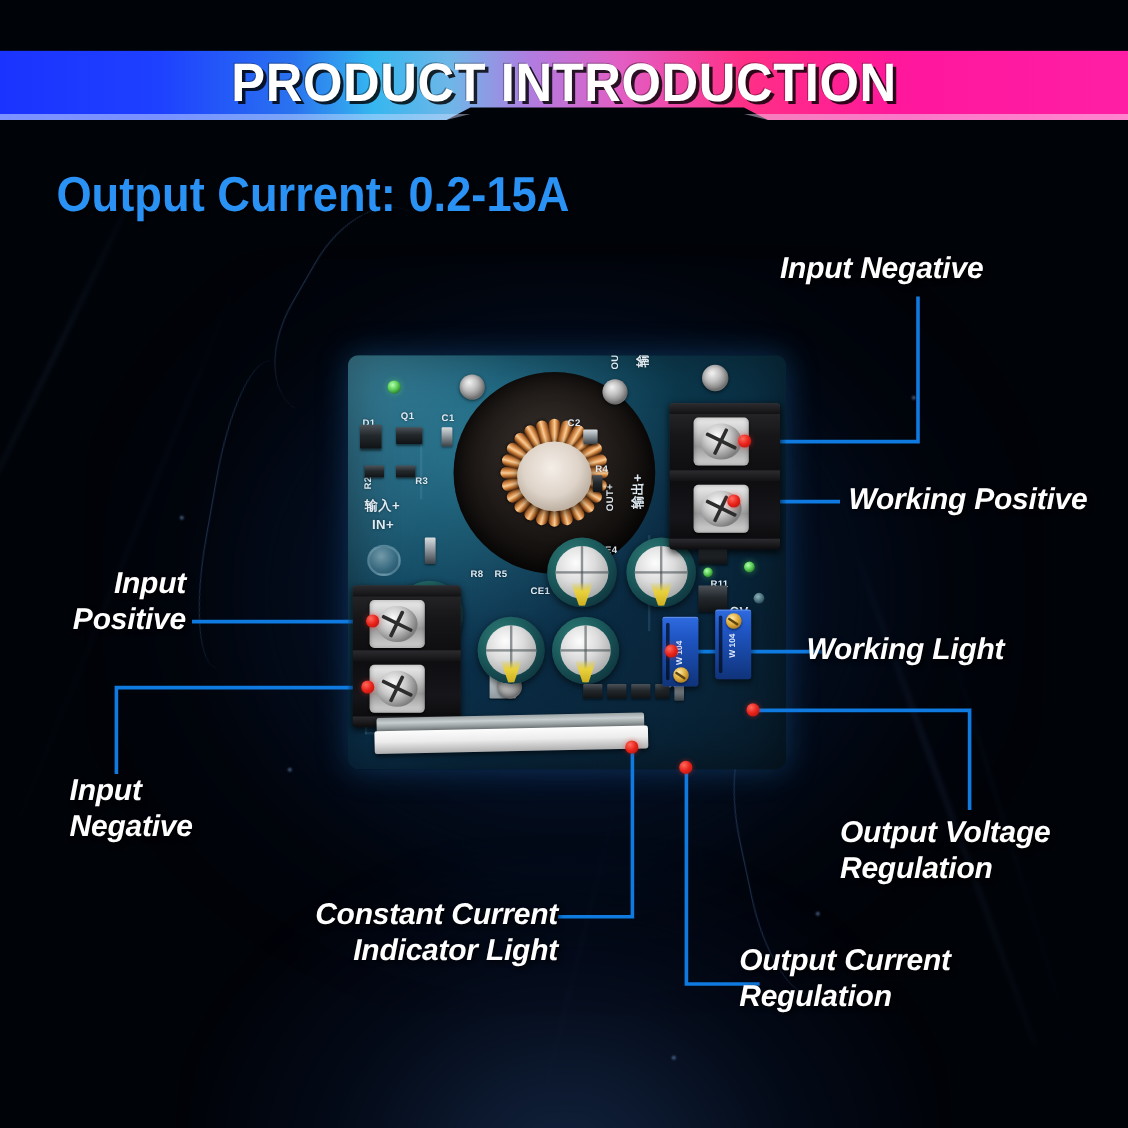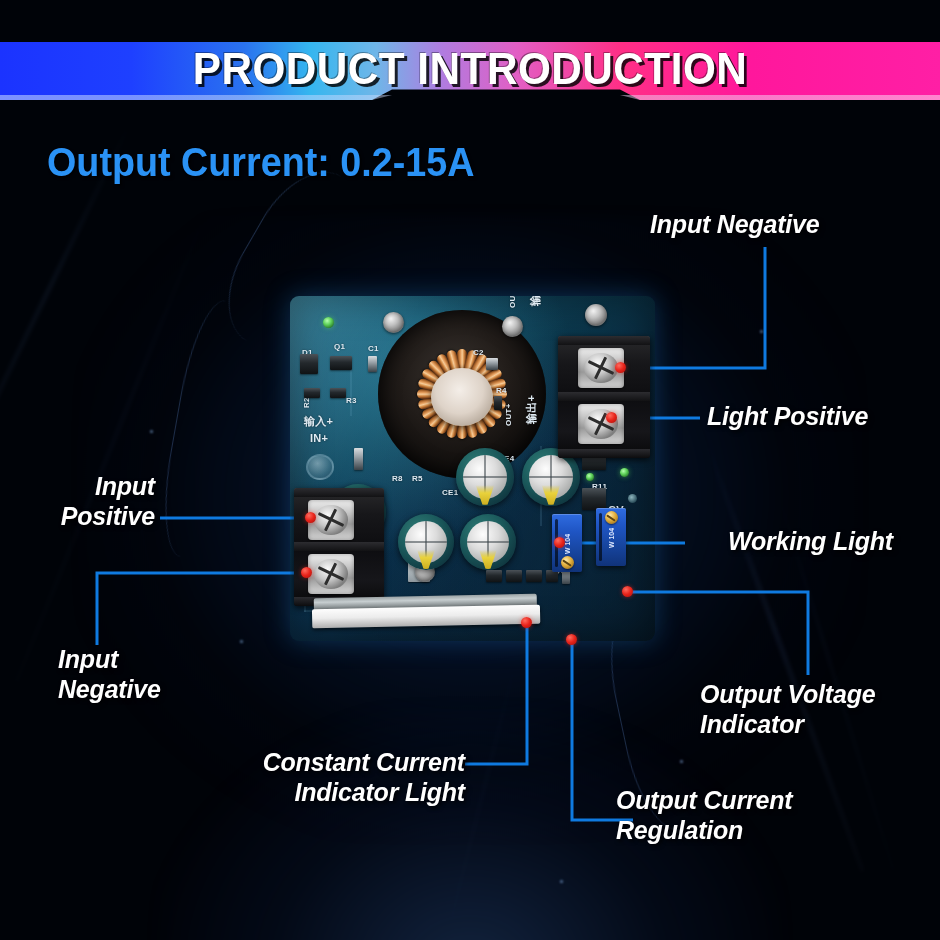--- a/index.html
+++ b/index.html
@@ -443,30 +443,30 @@
 <div class="dot-red" style="left:606px;top:412px"></div>
 <div class="dot-red" style="left:305px;top:512px"></div>
 <div class="dot-red" style="left:301px;top:567px"></div>
 <div class="dot-red" style="left:554px;top:537px"></div>
 <div class="dot-red" style="left:622px;top:586px"></div>
 <div class="dot-red" style="left:566px;top:634px"></div>
 <div class="dot-red" style="left:521px;top:617px"></div>
 
 <div class="label" style="left:650px;top:210px">Input Negative</div>
 
-<div class="label" style="left:707px;top:402px">Light Positive</div>
+<div class="label" style="left:707px;top:402px">Working Positive</div>
 
 <div class="label r" style="left:20px;top:472px;width:135px">Input
 Positive</div>
 
 <div class="label" style="left:58px;top:645px">Input
 Negative</div>
 
-<div class="label" style="left:728px;top:527px">Working Light</div>
+<div class="label" style="left:672px;top:527px">Working Light</div>
 
 <div class="label" style="left:700px;top:680px">Output Voltage
-Indicator</div>
+Regulation</div>
 
 <div class="label" style="left:616px;top:786px">Output Current
 Regulation</div>
 
 <div class="label r" style="left:185px;top:748px;width:280px">Constant Current
 Indicator Light</div>
 
 </body></html>

